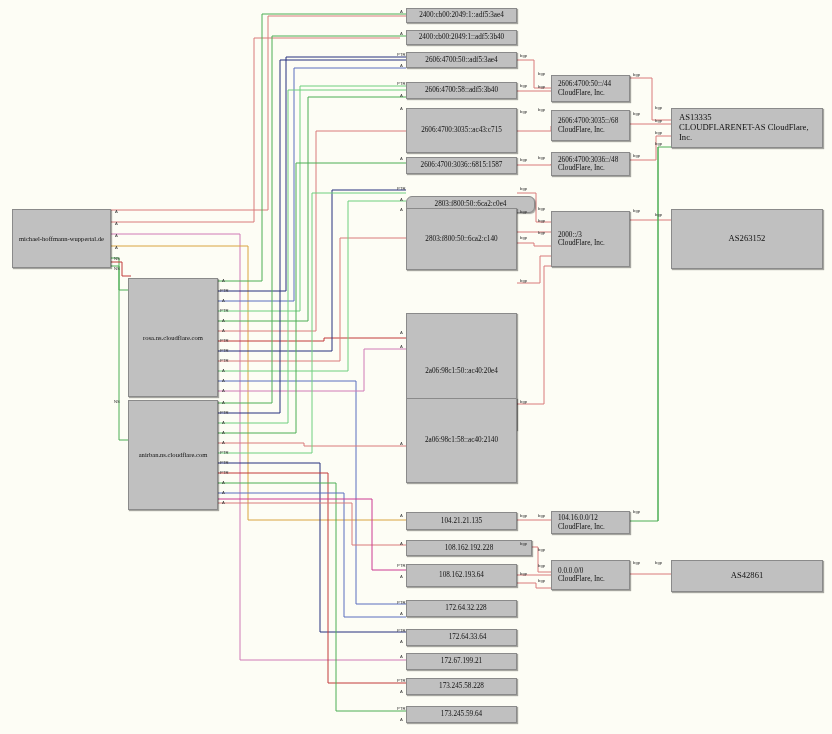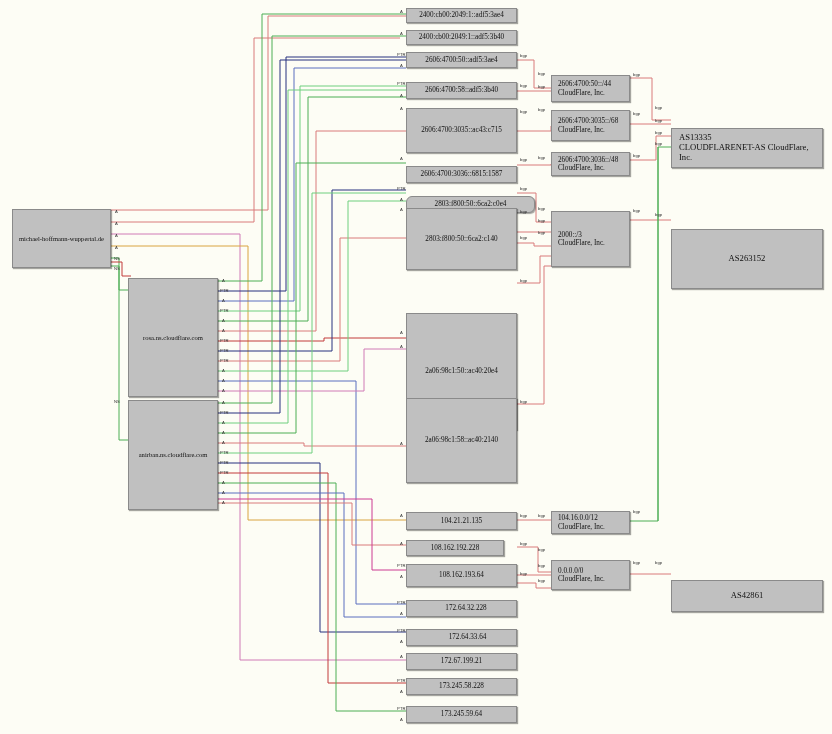--- a/index.html
+++ b/index.html
@@ -8,21 +8,21 @@
   #wires{position:absolute;left:0;top:0;width:832px;height:734px;}
   .node{position:absolute;background:#c0c0c0;border:1px solid #8a8a8a;
         box-shadow:1px 1px 1px rgba(0,0,0,.35);
         display:flex;align-items:center;justify-content:center;
         text-align:center;color:#101010;line-height:1.15;
         font-family:"Liberation Serif",serif;box-sizing:border-box;}
   .node .lbl{display:block;white-space:pre-line;padding:0 2px;}
   .n-host{font-size:6.6px;}
   .n-ip{font-size:7.2px;}
   .n-prefix{font-size:7.2px;text-align:left;justify-content:flex-start;padding-left:4px;}
-  .n-as{font-size:8.6px;margin-top:20px;}
+  .n-as{font-size:8.6px;}
   .n-as-left{text-align:left;justify-content:flex-start;padding-left:5px;}
   .elabel{position:absolute;font-family:"Liberation Sans",sans-serif;font-size:4.2px;
           color:#303030;white-space:nowrap;letter-spacing:.1px;}
   .corner{position:absolute;left:0;top:726px;width:8px;height:8px;}
 </style>
 </head>
 <body>
 
 <div id="canvas">
 
@@ -116,39 +116,39 @@
       </div>
       <div class="node n-ip" style="left: 406px; top: 52px; width: 111px; height: 16px;">
         <span class="lbl">2606:4700:50::adf5:3ae4</span>
       </div>
       <div class="node n-ip" style="left: 406px; top: 82px; width: 111px; height: 17px;">
         <span class="lbl">2606:4700:58::adf5:3b40</span>
       </div>
       <div class="node n-ip" style="left: 406px; top: 108px; width: 111px; height: 45px;">
         <span class="lbl">2606:4700:3035::ac43:c715</span>
       </div>
-      <div class="node n-ip" style="left: 406px; top: 157px; width: 111px; height: 17px; margin-top: 9px;">
+      <div class="node n-ip" style="left: 406px; top: 157px; width: 111px; height: 17px;">
         <span class="lbl">2606:4700:3036::6815:1587</span>
       </div>
       <div class="node n-ip" style="left: 406px; top: 196px; width: 129px; height: 17px; border-radius: 6px;">
         <span class="lbl">2803:f800:50::6ca2:c0e4</span>
       </div>
       <div class="node n-ip" style="left: 406px; top: 208px; width: 111px; height: 62px;">
         <span class="lbl">2803:f800:50::6ca2:c140</span>
       </div>
       <div class="node n-ip" style="left: 406px; top: 277px; width: 111px; height: 117px; margin-top: 36px;">
         <span class="lbl">2a06:98c1:50::ac40:20e4</span>
       </div>
       <div class="node n-ip" style="left: 406px; top: 398px; width: 111px; height: 85px;">
         <span class="lbl">2a06:98c1:58::ac40:2140</span>
       </div>
       <div class="node n-ip" style="left: 406px; top: 512px; width: 111px; height: 18px;">
         <span class="lbl">104.21.21.135</span>
       </div>
-      <div class="node n-ip" style="left: 406px; top: 540px; width: 98px; height: 16px;">
+      <div class="node n-ip" style="left: 406px; top: 540px; width: 126px; height: 16px;">
         <span class="lbl">108.162.192.228</span>
       </div>
       <div class="node n-ip" style="left: 406px; top: 564px; width: 111px; height: 23px;">
         <span class="lbl">108.162.193.64</span>
       </div>
       <div class="node n-ip" style="left: 406px; top: 600px; width: 111px; height: 17px; padding-left: 9px;">
         <span class="lbl">172.64.32.228</span>
       </div>
       <div class="node n-ip" style="left: 406px; top: 629px; width: 111px; height: 17px; padding-left: 12px;">
         <span class="lbl">172.64.33.64</span>

